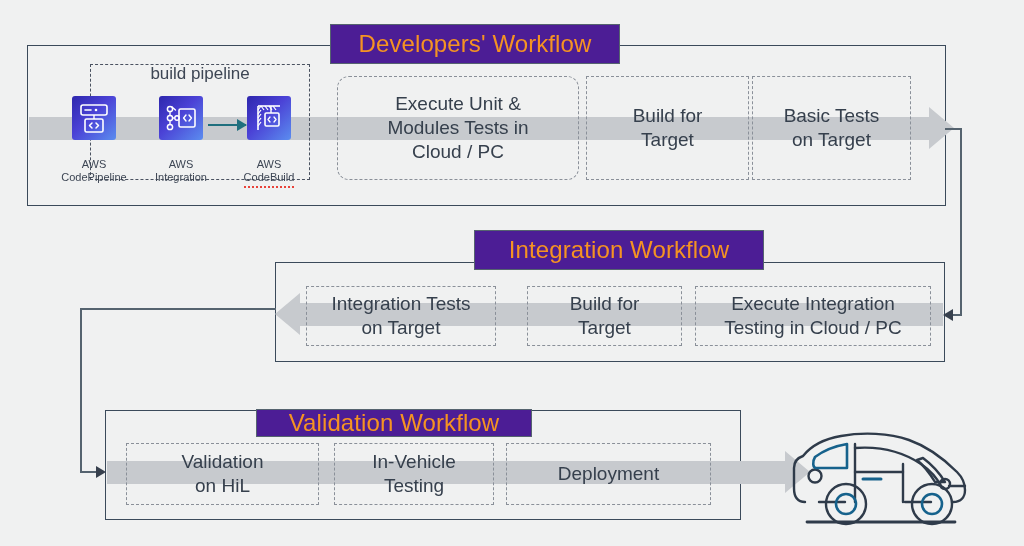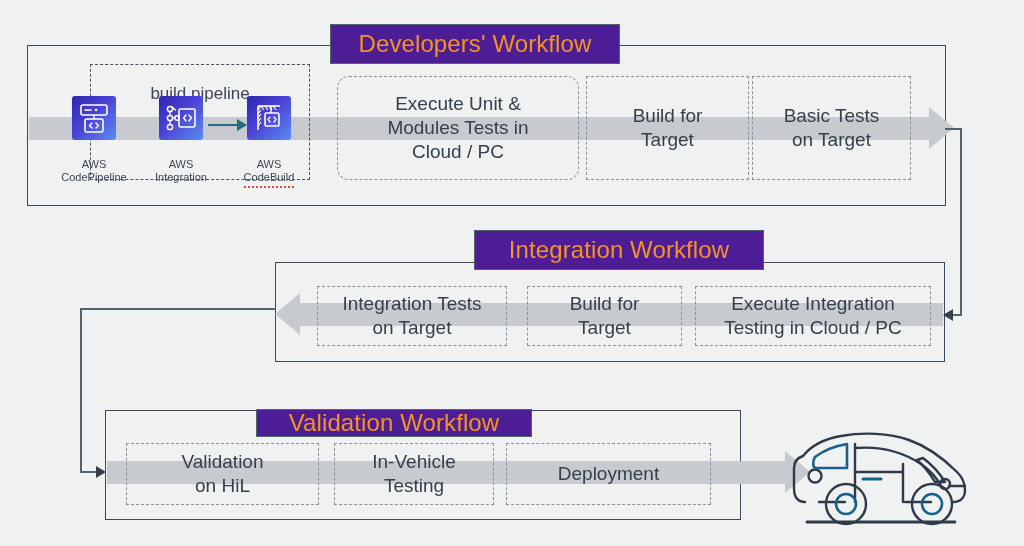--- a/index.html
+++ b/index.html
@@ -174,21 +174,21 @@
   <div style="position:absolute; left:330px; top:40px; width:290px; height:10px; background:#f0f1f1; z-index:5;"></div>
 
   <div class="title-chip" style="left:330px; top:24px; width:290px; height:40px;">
     <span>Developers' Workflow</span>
   </div>
 
   <div class="gray-band" style="left:29px; top:117px; width:900px; height:23px;"></div>
   <div class="arrow-head-right" style="left:929px; top:107px;"></div>
 
   <div class="pipeline-box" style="left:90px; top:64px; width:220px; height:116px;"></div>
-  <div class="pipeline-label" style="left:90px; top:84px; width:220px;">build pipeline</div>
+  <div class="pipeline-label" style="left:90px; top:64px; width:220px;">build pipeline</div>
 
   <div class="aws-node" style="left:58px; top:96px;">
     <span class="aws-icon">
       <svg width="44" height="44" viewBox="0 0 44 44" aria-hidden="true">
         <rect x="9" y="9" width="26" height="10" rx="2" fill="none" stroke="#ffffff" stroke-width="1.6"></rect>
         <line x1="13" y1="14" x2="19" y2="14" stroke="#ffffff" stroke-width="1.6" stroke-linecap="round"></line>
         <circle cx="24" cy="14" r="1.3" fill="#ffffff"></circle>
         <rect x="13" y="23" width="18" height="13" rx="1.6" fill="none" stroke="#ffffff" stroke-width="1.6"></rect>
         <path d="M20 27 L17.5 29.5 L20 32" fill="none" stroke="#ffffff" stroke-width="1.5" stroke-linecap="round" stroke-linejoin="round"></path>
         <path d="M24 27 L26.5 29.5 L24 32" fill="none" stroke="#ffffff" stroke-width="1.5" stroke-linecap="round" stroke-linejoin="round"></path>
@@ -280,21 +280,21 @@
 
   <div style="position:absolute; left:474px; top:257px; width:290px; height:10px; background:#f0f1f1; z-index:5;"></div>
 
   <div class="title-chip" style="left:474px; top:230px; width:290px; height:40px;">
     <span>Integration Workflow</span>
   </div>
 
   <div class="gray-band" style="left:300px; top:303px; width:643px; height:23px;"></div>
   <div class="arrow-head-left" style="left:275px; top:293px;"></div>
 
-  <div class="step" style="left:317px; top:286px; width:190px; height:60px;">
+  <div class="step" style="left:306px; top:286px; width:190px; height:60px;">
     <div>
       <span>Integration Tests</span>
       <span>on Target</span>
     </div>
   </div>
   <div class="step" style="left:527px; top:286px; width:155px; height:60px;">
     <div>
       <span>Build for</span>
       <span>Target</span>
     </div>

